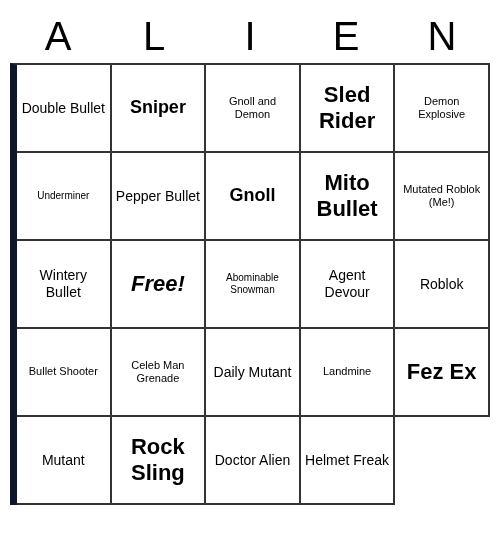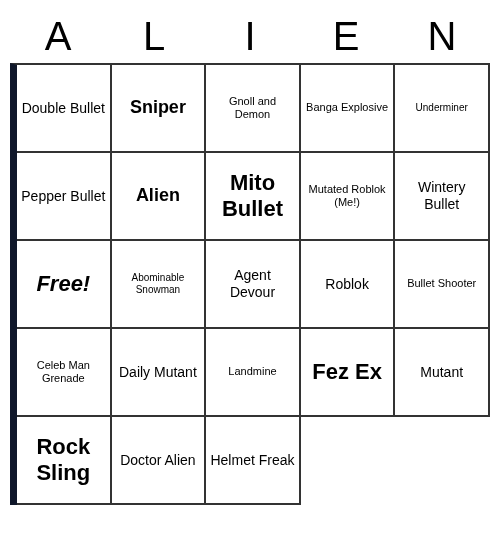--- a/index.html
+++ b/index.html
@@ -82,30 +82,33 @@
   <div class="cell">
         <span class="cell-text size-md">Double Bullet</span>
       </div>
       <div class="cell">
         <span class="cell-text size-lg">Sniper</span>
       </div>
       <div class="cell">
         <span class="cell-text size-sm">Gnoll and Demon</span>
       </div>
       <div class="cell">
-        <span class="cell-text size-sm">Banga Explosive</span>
+        <span class="cell-text size-xl">Sled Rider</span>
+      </div>
+      <div class="cell">
+        <span class="cell-text size-sm">Demon Explosive</span>
       </div>
       <div class="cell">
         <span class="cell-text size-xs">Underminer</span>
       </div>
       <div class="cell">
         <span class="cell-text size-md">Pepper Bullet</span>
       </div>
       <div class="cell">
-        <span class="cell-text size-lg">Alien</span>
+        <span class="cell-text size-lg">Gnoll</span>
       </div>
       <div class="cell">
         <span class="cell-text size-xl">Mito Bullet</span>
       </div>
       <div class="cell">
         <span class="cell-text size-sm">Mutated Roblok (Me!)</span>
       </div>
       <div class="cell">
         <span class="cell-text size-md">Wintery Bullet</span>
       </div>

